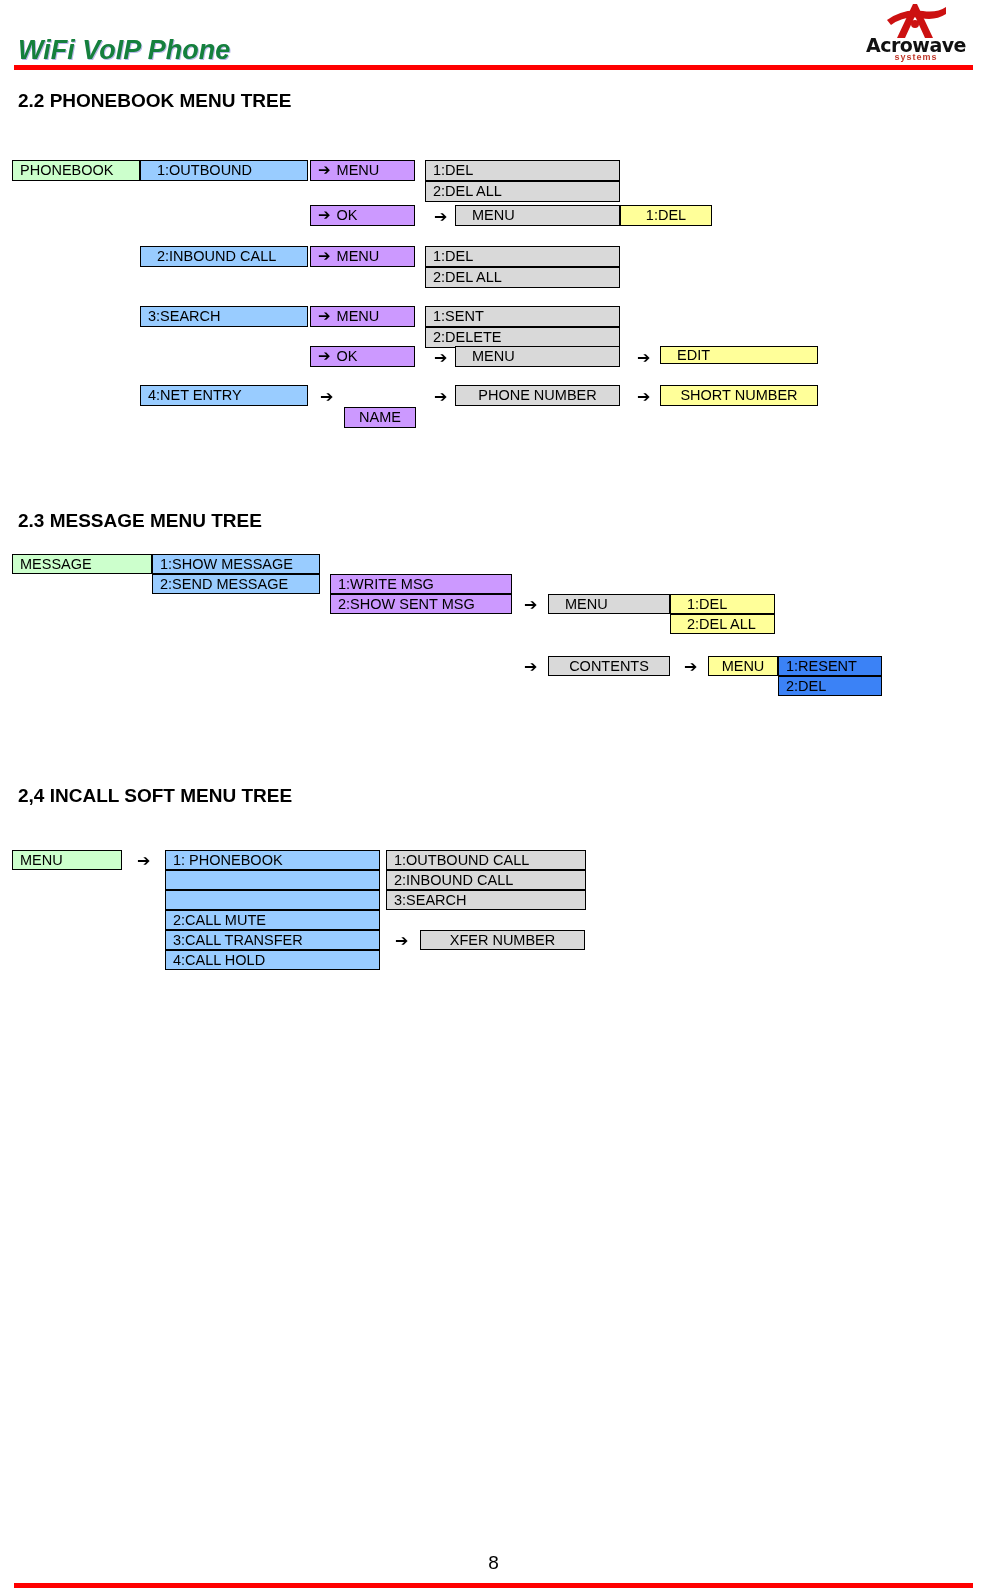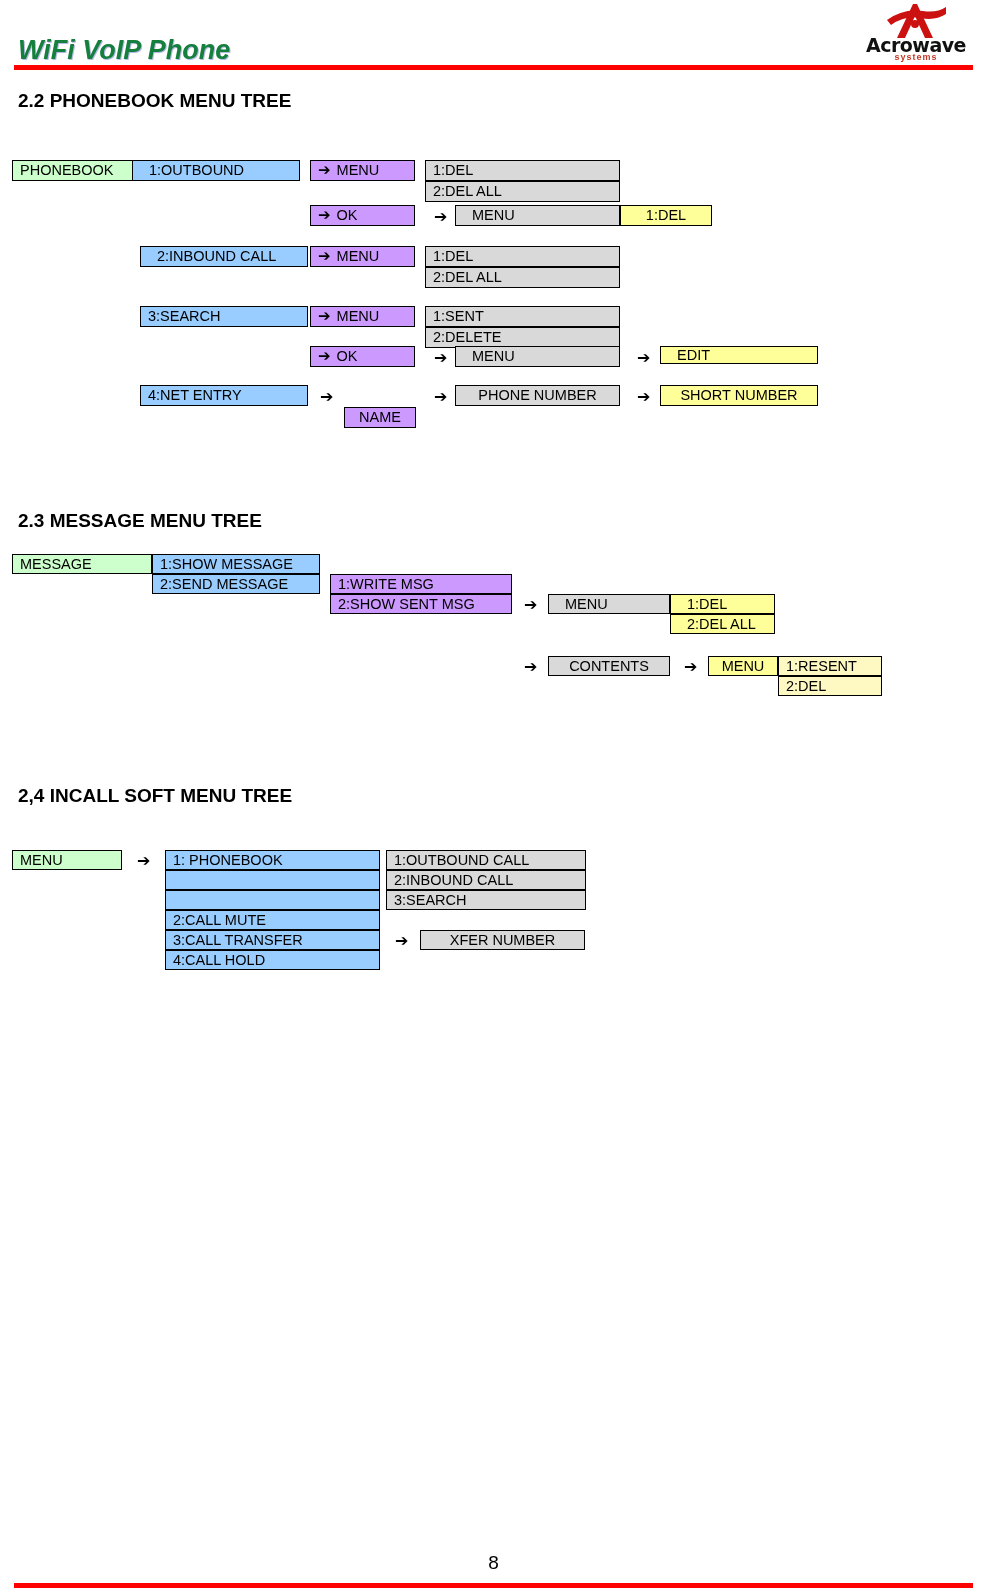--- a/index.html
+++ b/index.html
@@ -131,21 +131,21 @@
   }
   .pad-l { padding-left: 7px; }
   .pad-l-lg { padding-left: 16px; }
   .center { justify-content: center; }
 
   .c-green  { background: #ccffcc; }
   .c-blue   { background: #99ccff; }
   .c-purple { background: #cc99ff; }
   .c-gray   { background: #d9d9d9; }
   .c-yellow { background: #ffff99; }
-  .c-pink   { background: #fef9c3; }
+  .c-pink   { background: #3b82f6; }
 
   
   .arrow {
     position: absolute;
     font-size: 16px;
     font-weight: bold;
     font-family: "DejaVu Sans", sans-serif;
     color: #000000;
     line-height: 1;
     white-space: nowrap;
@@ -176,21 +176,21 @@
 
   <div id="header-rule"></div>
 </div>
 
 <div class="section-heading" style="left:18px; top:90px;">2.2 PHONEBOOK MENU TREE</div>
 
 <div class="box c-green pad-l" style="left:12px; top:160px; width:128px; height:21px;">
   <span class="lbl">PHONEBOOK</span>
 </div>
 
-<div class="box c-blue pad-l-lg" style="left:132px; top:160px; width:168px; height:21px;">
+<div class="box c-blue pad-l-lg" style="left:140px; top:160px; width:168px; height:21px;">
   <span class="lbl">1:OUTBOUND</span>
 </div>
 
 <div class="box c-purple pad-l" style="left:310px; top:160px; width:105px; height:21px;">
   <span class="inbox-arrow">➔</span>
   <span class="lbl">MENU</span>
 </div>
 
 <div class="box c-gray pad-l" style="left:425px; top:160px; width:195px; height:21px;">
   <span class="lbl">1:DEL</span>

